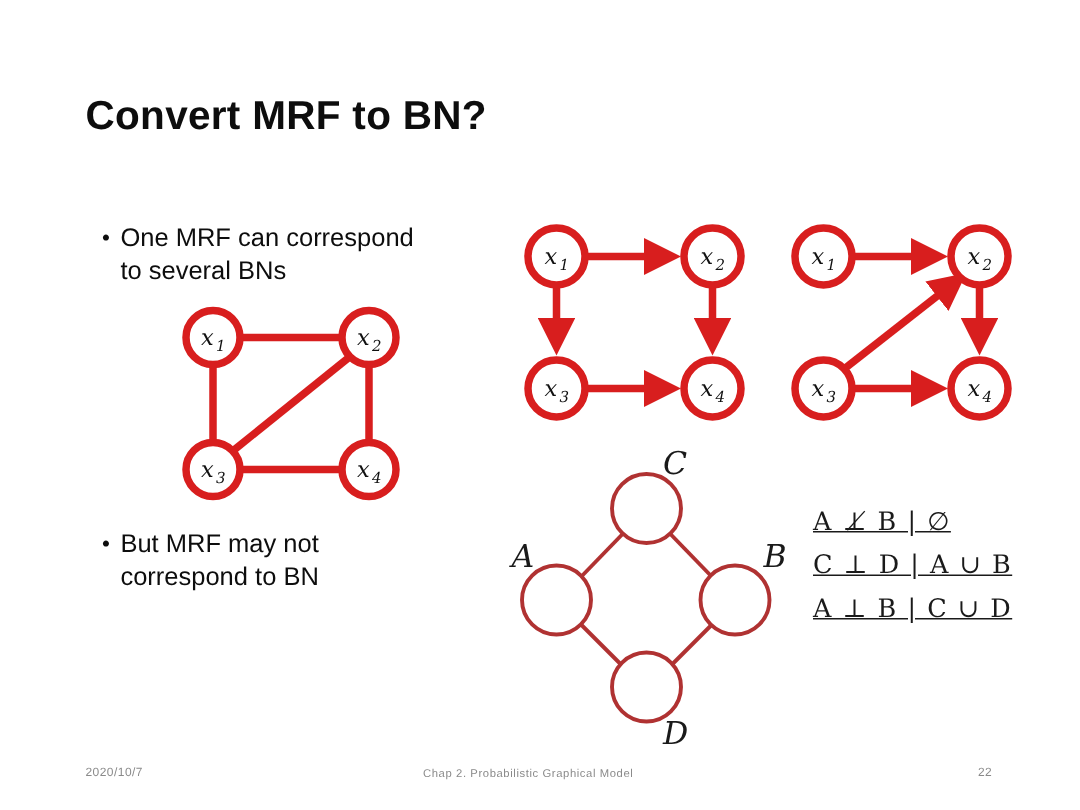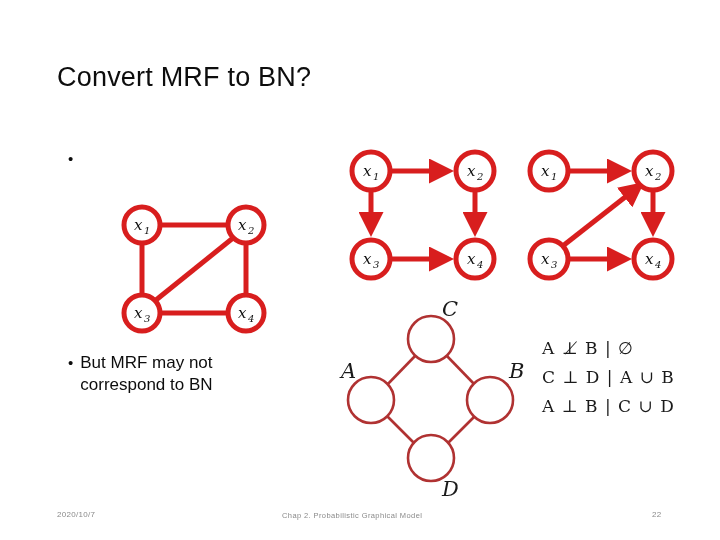--- a/index.html
+++ b/index.html
@@ -19,21 +19,21 @@
     position: absolute;
     inset: 0;
     background: #ffffff;
   }
   
   .slide-title {
     position: absolute;
     left: 57px;
     top: 62px;
     font-size: 27px;
-    font-weight: 400;
+    font-weight: 700;
     letter-spacing: 0.2px;
     color: #0d0d0d;
     white-space: nowrap;
   }
   
   .bullet {
     position: absolute;
     display: flex;
     align-items: flex-start;
     font-size: 17px;
@@ -82,20 +82,21 @@
 
   
   .indep-line {
     font-family: "DejaVu Serif", serif;
     font-size: 17px;
     color: #1a1a1a;
     height: 29px;
     line-height: 29px;
     white-space: nowrap;
     letter-spacing: 1px;
+    text-decoration: underline;
   }
 
   
   .footer-item {
     position: absolute;
     bottom: 10px;
     font-size: 8px;
     color: #8a8a8a;
     letter-spacing: 0.3px;
     white-space: nowrap;
@@ -106,20 +107,22 @@
 </style>
 </head>
 <body>
 
 <div class="slide">
 
   <div class="slide-title">Convert MRF to BN?</div>
 
   <div class="bullet" id="bullet-one">
     <span class="dot">•</span>
+    <span class="btext">One MRF can correspond
+to several BNs</span>
   </div>
 
   <div class="bullet" id="bullet-two">
     <span class="dot">•</span>
     <span class="btext">But MRF may not
 correspond to BN</span>
   </div>
 
   <div class="figure" id="mrf-figure">
     <svg viewBox="0 0 180 152">

